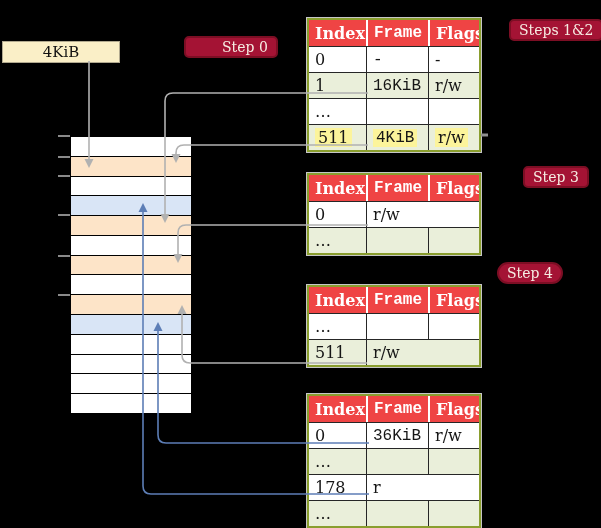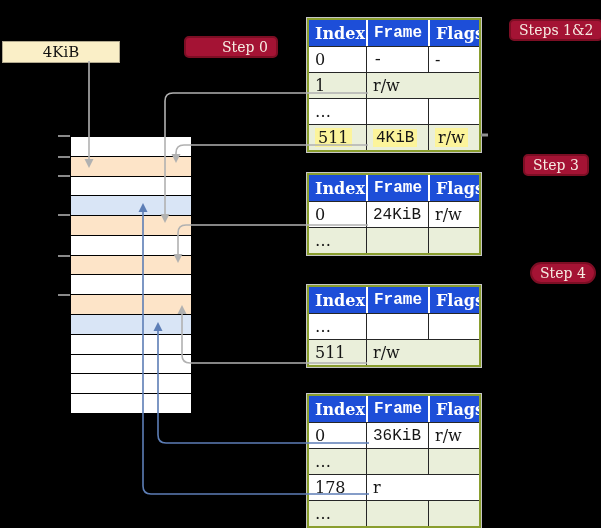--- a/index.html
+++ b/index.html
@@ -10,40 +10,40 @@
   .frame-box{position:absolute;left:2px;top:41px;width:116px;height:20px;
              background:#faefc7;border:1px solid #b1a98f;color:#111;font-size:15px;
              display:flex;align-items:center;justify-content:center;z-index:2;}
 
   
   .step-label{position:absolute;background:#a41334;color:#f6ece2;border:2px solid #7c0e24;
               border-radius:5px;font-size:14px;line-height:1;padding:2px 8px;z-index:4;
               white-space:nowrap;}
   #step-0{left:184px;top:36px;padding-left:36px;}
   #steps-1-2{left:509px;top:19px;}
-  #step-3{left:523px;top:154px;}
-  #step-4{left:530px;top:262px;border-radius:11px;}
+  #step-3{left:523px;top:166px;}
+  #step-4{left:497px;top:262px;border-radius:11px;}
 
   
   .memory-stack{position:absolute;left:70px;top:136px;width:120px;height:276px;
                 border:1px solid #000;display:flex;flex-direction:column;background:#fff;z-index:1;}
   .m-row{flex:1;}
   .m-row + .m-row{border-top:1px solid #000;}
   .m-row.white{background:#ffffff;}
   .m-row.orange{background:#fde4c8;}
   .m-row.blue{background:#d9e5f6;}
 
   .tick{position:absolute;left:58px;width:12px;height:2px;background:#8a8a8a;z-index:2;}
 
   
   .tbl{position:absolute;left:307px;width:170px;border:2px solid #8a9e2e;
        outline:1px solid #c6c6c6;background:#fff;z-index:2;}
   .t-row{display:flex;height:25px;background:#fff;}
   .t-row.shade{background:#eaefda;}
-  .t-row.t-head{height:26px;background:#1d4ed8;}
+  .t-row.t-head{height:26px;background:#ef4444;}
   .t-row + .t-row{border-top:1px solid #262626;}
   .t-cell{display:flex;align-items:center;padding-left:6px;font-size:16px;color:#161616;
           box-sizing:border-box;overflow:hidden;}
   .t-cell.c0{width:57px;}
   .t-cell.c1{width:62px;font-family:Liberation Mono, monospace;}
   .t-cell.c2{width:51px;}
   .t-row:not(.t-head) .t-cell + .t-cell{border-left:1px solid #262626;}
   .t-head .t-cell{color:#fff;font-weight:bold;font-size:16px;}
   .t-head .t-cell + .t-cell{border-left:2px solid #fff;}
   .hl{background:#fcf49b;padding:0 3px;}
@@ -109,20 +109,23 @@
           <span>-</span>
         </div>
         <div class="t-cell c2">
           <span>-</span>
         </div>
       </div>
       <div class="t-row shade">
         <div class="t-cell c0">
           <span>1</span>
         </div>
+        <div class="t-cell c1">
+          <span>16KiB</span>
+        </div>
         <div class="t-cell c2">
           <span>r/w</span>
         </div>
       </div>
       <div class="t-row">
         <div class="t-cell c0">
           <span>…</span>
         </div>
         <div class="t-cell c1"></div>
         <div class="t-cell c2"></div>
@@ -141,23 +144,20 @@
     </div>
   <div class="tbl" id="table-1">
       <div class="t-row t-head">
         <div class="t-cell c0">Index</div>
         <div class="t-cell c1">Frame</div>
         <div class="t-cell c2">Flags</div>
       </div>
       <div class="t-row">
         <div class="t-cell c0">
           <span>0</span>
-        </div>
-        <div class="t-cell c1">
-          <span>24KiB</span>
         </div>
         <div class="t-cell c2">
           <span>r/w</span>
         </div>
       </div>
       <div class="t-row shade">
         <div class="t-cell c0">
           <span>…</span>
         </div>
         <div class="t-cell c1"></div>

